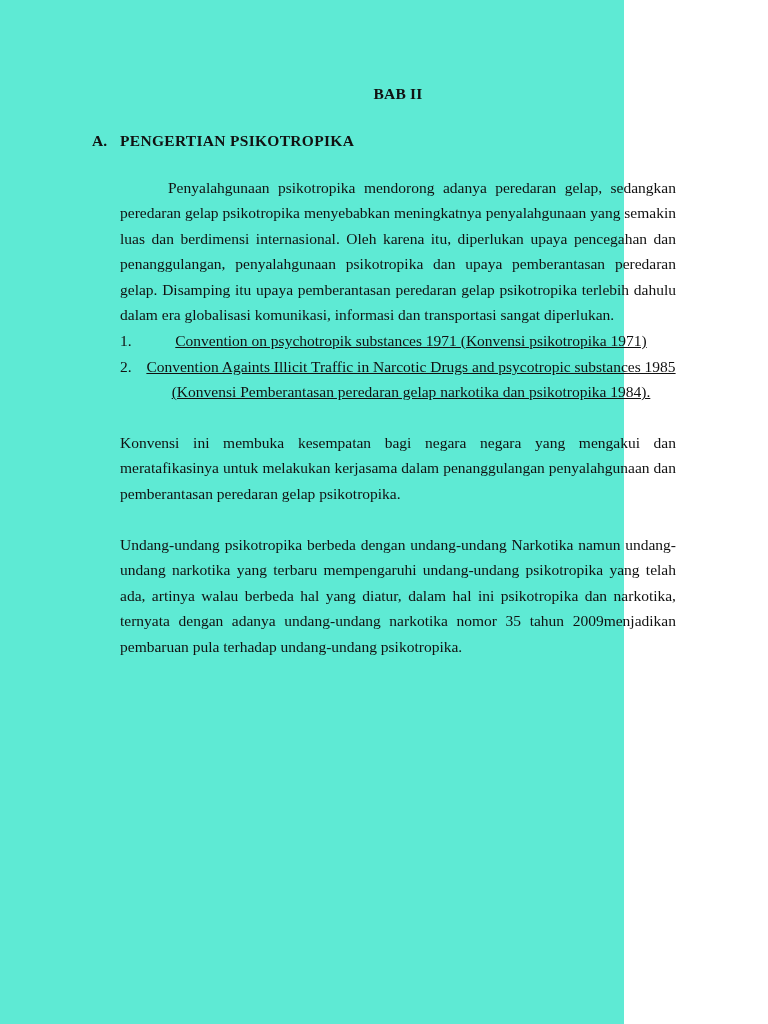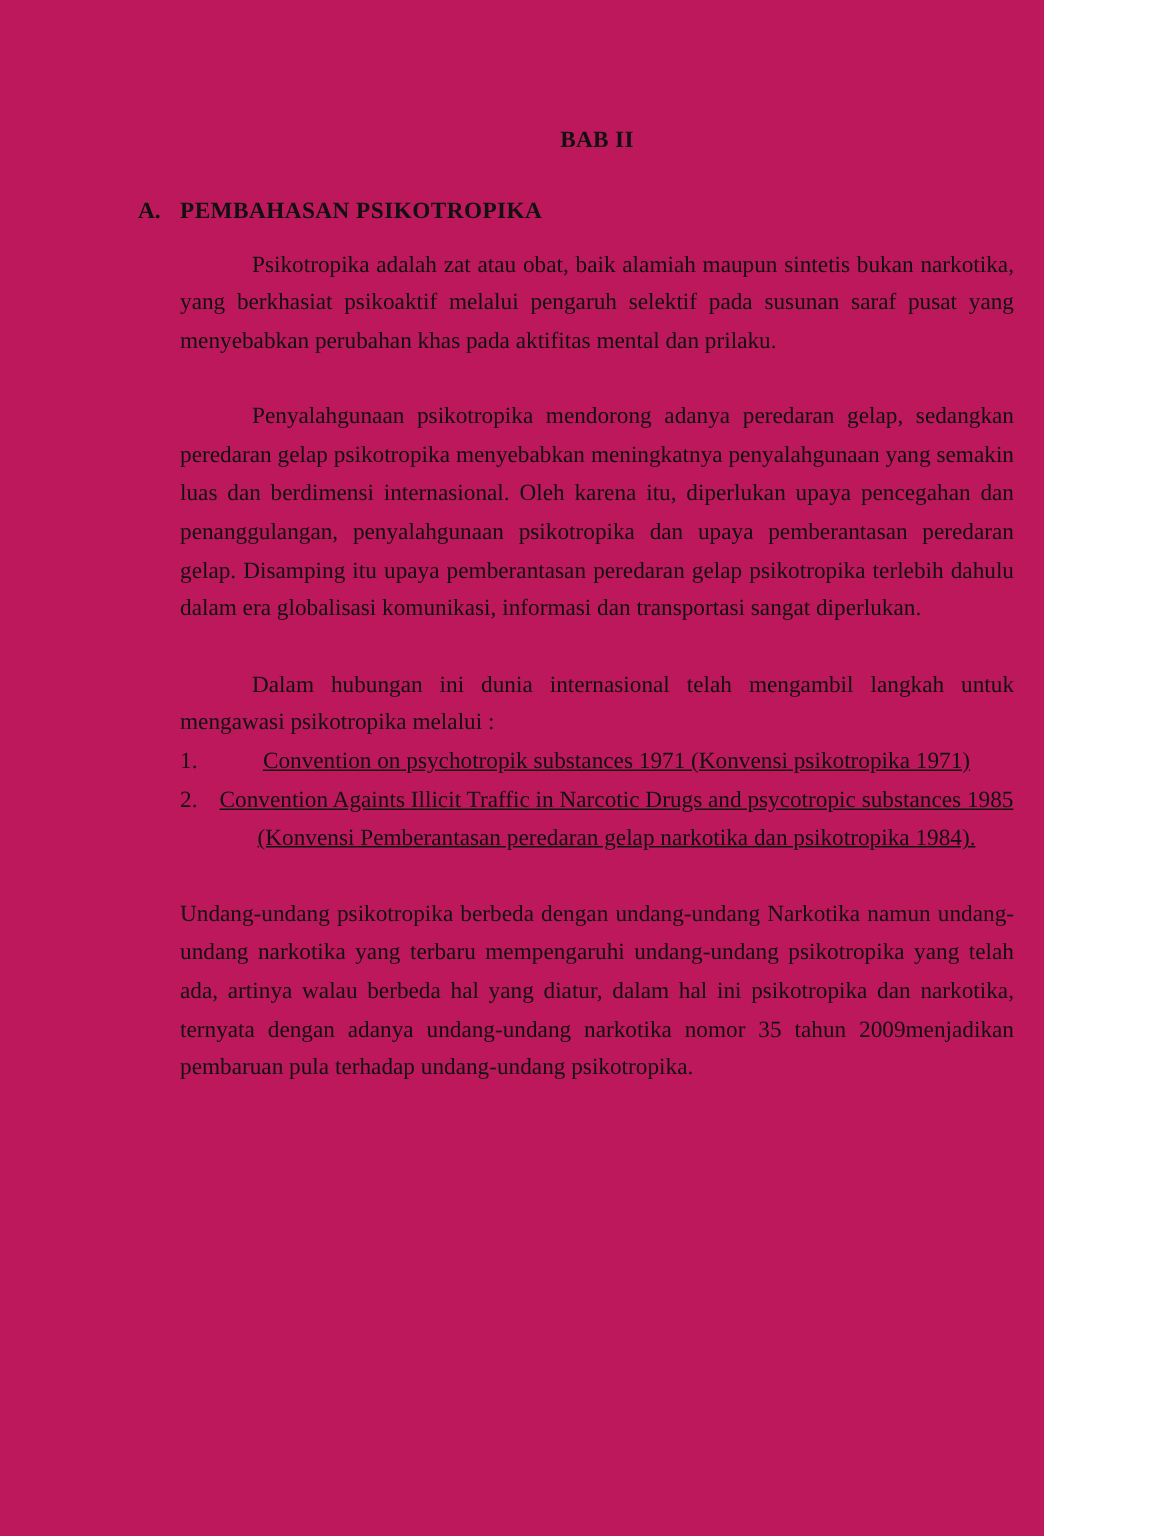--- a/index.html
+++ b/index.html
@@ -9,23 +9,23 @@
   }
   body {
     width: 768px;
     height: 1024px;
     font-family: "Liberation Serif", "DejaVu Serif", serif;
     color: #111111;
     -webkit-font-smoothing: antialiased;
   }
   .page {
     position: relative;
-    width: 696px;
+    width: 624px;
     height: 1024px;
-    background: #be185d;
+    background: #5eead4;
     box-sizing: border-box;
     padding: 86px 92px 0 120px;
   }
   .content {
     width: 556px;
   }
   .heading-center {
     text-align: center;
     font-weight: bold;
     font-size: 15.5px;
@@ -101,41 +101,40 @@
 <body>
 
 <div class="page">
   <div class="content">
 
     <div class="heading-center heading-bab">BAB II</div>
 
 
     <div class="section-head">
       <span class="section-letter">A.</span>
-      <span class="section-title">PEMBAHASAN PSIKOTROPIKA</span>
+      <span class="section-title">PENGERTIAN PSIKOTROPIKA</span>
     </div>
 
-    <p class="body indent gap-sm">Psikotropika adalah zat atau obat, baik alamiah maupun sintetis bukan narkotika, yang berkhasiat psikoaktif melalui pengaruh selektif pada susunan saraf pusat yang menyebabkan perubahan khas pada aktifitas mental dan prilaku.</p>
 
     <p class="body indent gap-lg">Penyalahgunaan psikotropika mendorong adanya peredaran gelap, sedangkan peredaran gelap psikotropika menyebabkan meningkatnya penyalahgunaan yang semakin luas dan berdimensi internasional. Oleh karena itu, diperlukan upaya pencegahan dan penanggulangan, penyalahgunaan psikotropika dan upaya pemberantasan peredaran gelap. Disamping itu upaya pemberantasan peredaran gelap psikotropika terlebih dahulu dalam era globalisasi komunikasi, informasi dan transportasi sangat diperlukan.</p>
 
-    <p class="body indent gap-lg">Dalam hubungan ini dunia internasional telah mengambil langkah untuk mengawasi psikotropika melalui :</p>
 
     <ol class="num-list">
       <li>
         <span class="marker">1.</span>
         <span class="item-text">Convention on psychotropik substances 1971 (Konvensi psikotropika 1971)</span>
       </li>
       <li>
         <span class="marker">2.</span>
         <span class="item-text">
           <span>Convention Againts Illicit Traffic in Narcotic Drugs and psycotropic substances 1985</span>
           <span class="li-cont">(Konvensi Pemberantasan peredaran gelap narkotika dan psikotropika 1984).</span>
         </span>
       </li>
     </ol>
 
+    <p class="body gap-lg">Konvensi ini membuka kesempatan bagi negara negara yang mengakui dan meratafikasinya untuk melakukan kerjasama dalam penanggulangan penyalahgunaan dan pemberantasan peredaran gelap psikotropika.</p>
 
     <p class="body gap-lg">Undang-undang psikotropika berbeda dengan undang-undang Narkotika namun undang-undang narkotika yang terbaru mempengaruhi undang-undang psikotropika yang telah ada, artinya walau berbeda hal yang diatur, dalam hal ini psikotropika dan narkotika, ternyata dengan adanya undang-undang narkotika nomor 35 tahun 2009menjadikan pembaruan pula terhadap undang-undang psikotropika.</p>
 
 
   </div>
 </div>
 
 </body></html>

